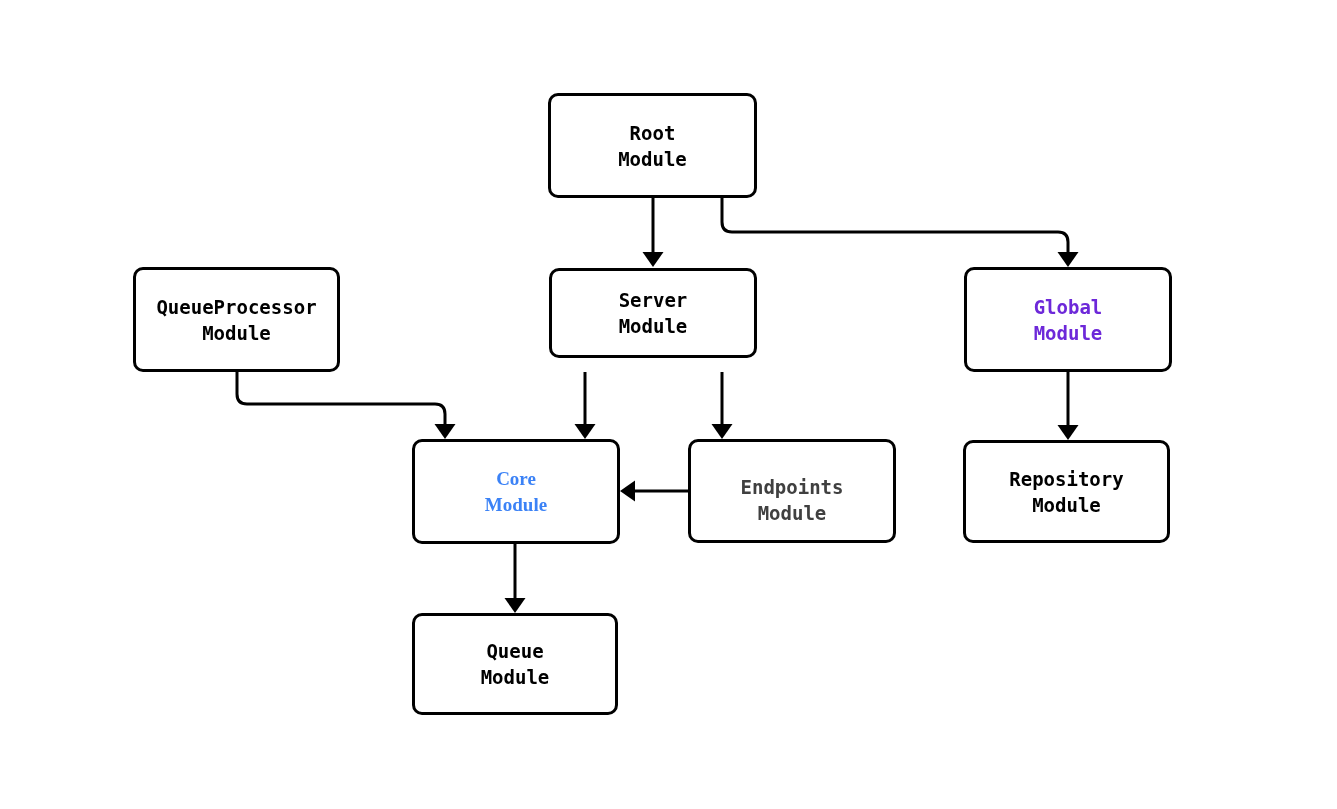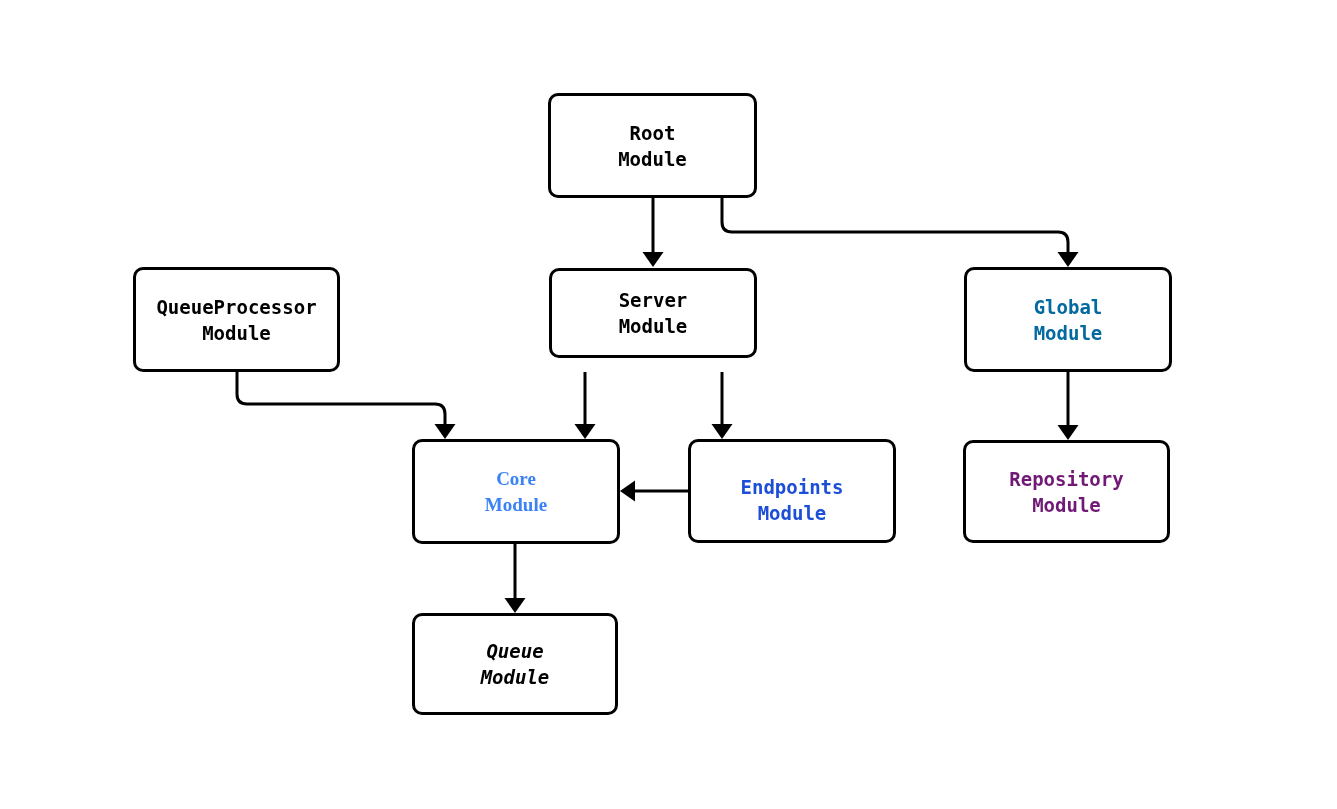--- a/index.html
+++ b/index.html
@@ -87,33 +87,33 @@
       </div>
       <div class="node" style="left: 133px; top: 267px; width: 207px; height: 105px; background: rgb(255, 255, 255); border-color: rgb(0, 0, 0);">
         <div class="node-label" style="color: rgb(0, 0, 0);">QueueProcessor
 Module</div>
       </div>
       <div class="node" style="left: 549px; top: 268px; width: 208px; height: 90px; background: rgb(255, 255, 255); border-color: rgb(0, 0, 0);">
         <div class="node-label" style="color: rgb(0, 0, 0);">Server
 Module</div>
       </div>
       <div class="node" style="left: 964px; top: 267px; width: 208px; height: 105px; background: rgb(255, 255, 255); border-color: rgb(0, 0, 0);">
-        <div class="node-label" style="color: #0369a1;">Global
+        <div class="node-label" style="color: #6d28d9;">Global
 Module</div>
       </div>
       <div class="node" style="left: 412px; top: 439px; width: 208px; height: 105px; background: rgb(255, 255, 255); border-color: rgb(0, 0, 0);">
         <div class="node-label" style="color: #3b82f6; font-family: Liberation Serif, serif;">Core
 Module</div>
       </div>
       <div class="node" style="left: 688px; top: 439px; width: 208px; height: 104px; background: rgb(255, 255, 255); border-color: rgb(0, 0, 0);">
-        <div class="node-label" style="color: #1d4ed8; margin-top: 17px;">Endpoints
+        <div class="node-label" style="color: #404040; margin-top: 17px;">Endpoints
 Module</div>
       </div>
       <div class="node" style="left: 963px; top: 440px; width: 207px; height: 103px; background: rgb(255, 255, 255); border-color: rgb(0, 0, 0);">
-        <div class="node-label" style="color: #701a75;">Repository
+        <div class="node-label" style="color: #000000;">Repository
 Module</div>
       </div>
-      <div class="node" style="left: 412px; top: 613px; width: 206px; height: 102px; background: rgb(255, 255, 255); border-color: rgb(0, 0, 0); font-style: italic;">
+      <div class="node" style="left: 412px; top: 613px; width: 206px; height: 102px; background: rgb(255, 255, 255); border-color: rgb(0, 0, 0);">
         <div class="node-label" style="color: rgb(0, 0, 0);">Queue
 Module</div>
       </div>
     </div>
 </div>
 
 </body></html>

